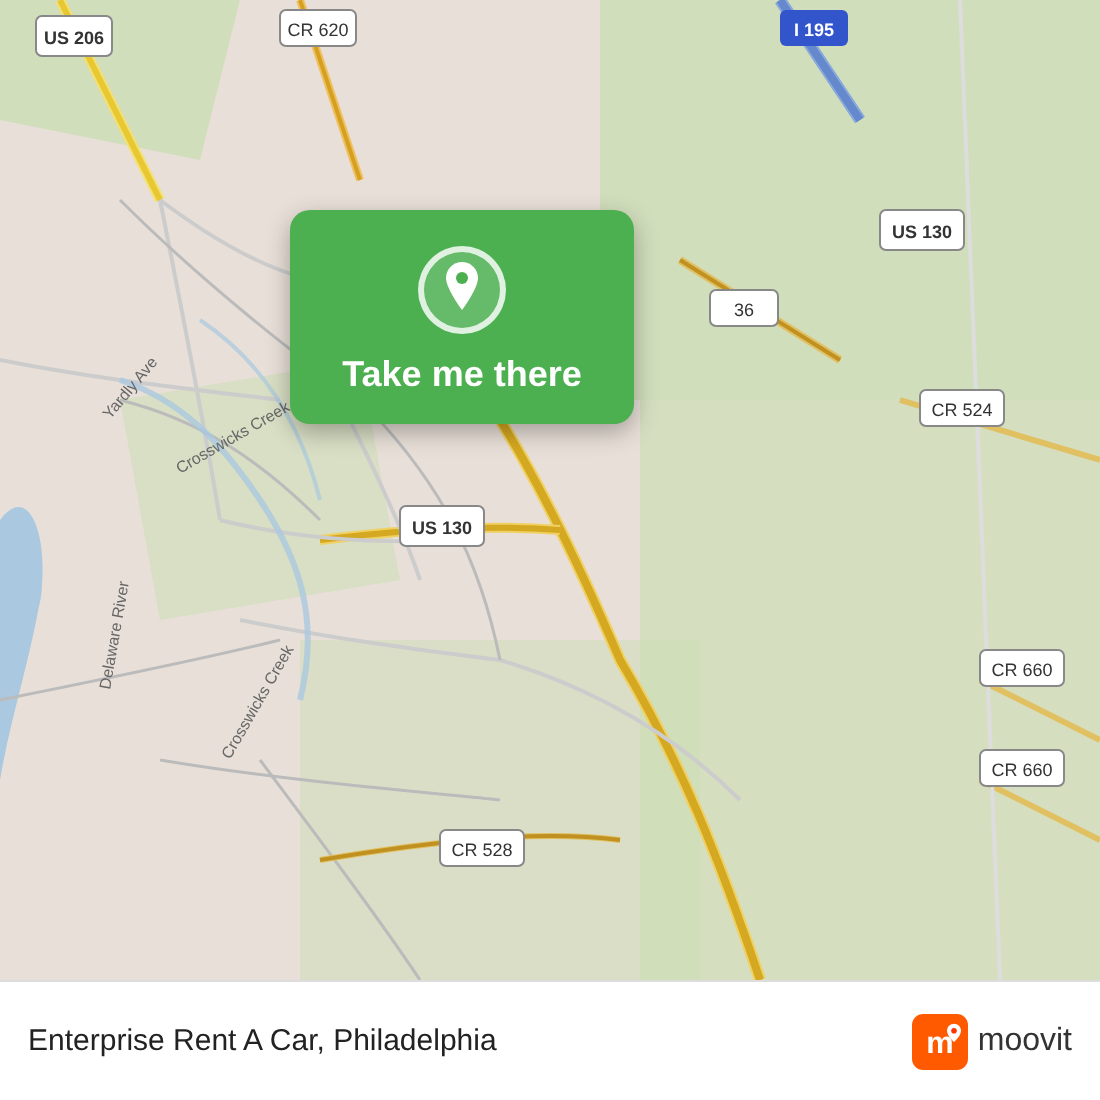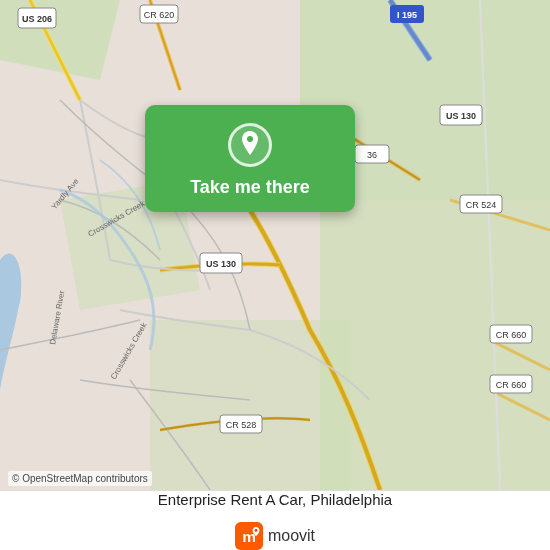--- a/index.html
+++ b/index.html
@@ -24,21 +24,21 @@
     #map-svg {
       width: 100%;
       height: 100%;
     }
 
     
     #popup {
       position: absolute;
       top: 105px;
       left: 145px;
-      width: 210px;
+      width: 172px;
       background: #4caf50;
       border-radius: 10px;
       display: flex;
       flex-direction: column;
       align-items: center;
       padding: 18px 20px 14px 20px;
       box-shadow: 0 4px 12px rgba(0,0,0,0.3);
       cursor: pointer;
     }
 
@@ -63,21 +63,20 @@
 
     
     #bottom-bar {
       width: 550px;
       height: 60px;
       background: #fff;
       display: flex;
       align-items: center;
       padding: 0 14px;
       border-top: 1px solid #ddd;
-      flex-direction: column;
     }
 
     #bottom-title {
       font-size: 15px;
       color: #222;
       font-weight: 500;
       flex: 1;
     }
 
     #moovit-logo {
@@ -201,23 +200,20 @@
 
       <svg width="24" height="28" viewBox="0 0 24 28">
         <path d="M12 0C7.6 0 4 3.6 4 8c0 5.4 8 16 8 16s8-10.6 8-16c0-4.4-3.6-8-8-8z" fill="white"></path>
         <circle cx="12" cy="8" r="3" fill="#4caf50"></circle>
       </svg>
     </div>
     <span id="popup-label">Take me there</span>
   </div>
 
   
-  <div style="position:absolute;bottom:4px;left:8px;font-size:10px;color:#444;background:rgba(255,255,255,0.7);padding:2px 4px;border-radius:2px;">
-    <span>© OpenStreetMap contributors</span>
-  </div>
 </div>
 
 <div id="bottom-bar">
   <span id="bottom-title">Enterprise Rent A Car, Philadelphia</span>
   <div id="moovit-logo">
 
     <svg id="moovit-icon" viewBox="0 0 40 40">
       <rect width="40" height="40" rx="8" fill="#ff5a00"></rect>
       <text x="20" y="28" text-anchor="middle" font-size="22" font-weight="bold" fill="white">m</text>
       <circle cx="30" cy="12" r="5" fill="#ff3300"></circle>

